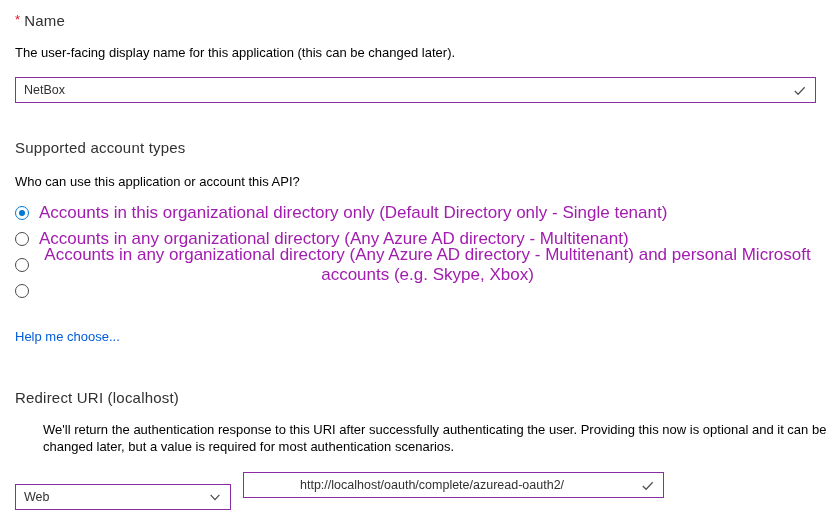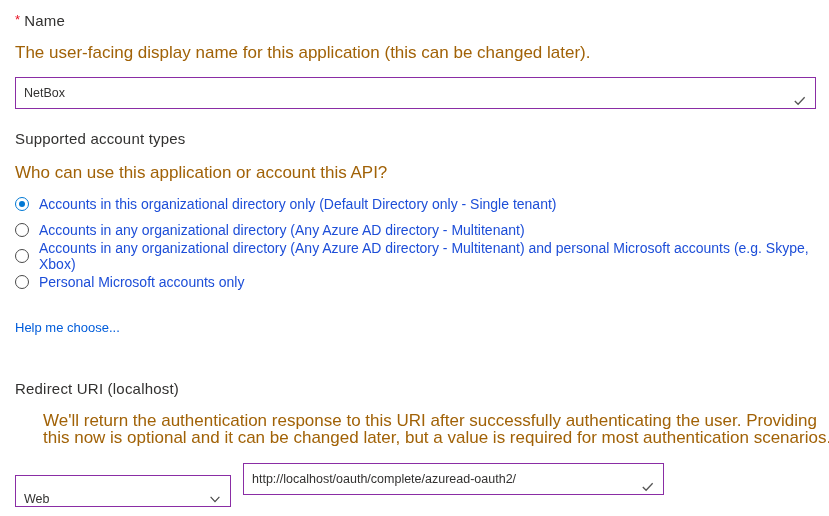--- a/index.html
+++ b/index.html
@@ -23,55 +23,55 @@
     color: #323130;
     letter-spacing: 0.2px;
   }
   .required {
     color: var(--required, #e81123);
     margin-right: 4px;
     font-size: 13px;
     vertical-align: 2px;
   }
   .desc {
-    font-size: 17px;
-    color: #a16207;
+    font-size: 13px;
+    color: #000000;
     line-height: 17px;
   }
   .name-desc { margin-top: 15px; }
   .input-wrap {
     position: relative;
     margin-top: 16px;
-    height: 32px;
+    height: 26px;
     box-sizing: border-box;
     border: 1px solid var(--accent, #8a2da5);
     background: #fff;
     display: flex;
-    align-items: flex-end;
+    align-items: center;
   }
   .name-input-wrap { width: 801px; }
   .text-input {
     border: none;
     outline: none;
     flex: 1;
     height: 100%;
     font-family: "Liberation Sans", "DejaVu Sans", sans-serif;
     font-size: 12.5px;
     color: #323130;
     padding: 0 0 0 8px;
     background: transparent;
     min-width: 0;
   }
   .field-icon {
     flex: 0 0 auto;
     margin-right: 8px;
     display: flex;
     align-items: center;
   }
-  .accounts-section { margin-top: 21px; }
+  .accounts-section { margin-top: 36px; }
   .question { margin-top: 17px; }
   .radio-list { margin-top: 10px; }
   .radio-row {
     display: flex;
     align-items: center;
     height: 26px;
     cursor: pointer;
   }
   .radio {
     width: 14px;
@@ -88,21 +88,21 @@
   .radio.selected::after {
     content: "";
     position: absolute;
     left: 3px;
     top: 3px;
     width: 6px;
     height: 6px;
     border-radius: 50%;
     background: var(--radio, #0078d4);
   }
-  .radio-label { font-size: 14px; color: #1d4ed8; }
+  .radio-label { font-size: 17px; color: #a21caf; text-align: center; }
   .help-link {
     display: inline-block;
     margin-top: 25px;
     font-size: 13px;
     color: var(--link, #015cda);
     text-decoration: none;
     cursor: pointer;
   }
   .redirect-section { margin-top: 44px; }
   .redirect-desc {
@@ -122,20 +122,21 @@
   }
   .select-value {
     flex: 1;
     font-size: 12.5px;
     color: #323130;
     padding-left: 8px;
   }
   .uri-wrap {
     width: 421px;
     margin-top: 0;
+    padding-left: 48px;
   }
 </style>
 </head>
 <body>
 
 <div class="page">
 
   <div class="section">
     <div class="section-title">
       <span class="required">*</span><span>Name</span>
@@ -163,21 +164,20 @@
       <div class="radio-row">
         <span class="radio"></span>
         <span class="radio-label">Accounts in any organizational directory (Any Azure AD directory - Multitenant)</span>
       </div>
       <div class="radio-row">
         <span class="radio"></span>
         <span class="radio-label">Accounts in any organizational directory (Any Azure AD directory - Multitenant) and personal Microsoft accounts (e.g. Skype, Xbox)</span>
       </div>
       <div class="radio-row">
         <span class="radio"></span>
-        <span class="radio-label">Personal Microsoft accounts only</span>
       </div>
     </div>
 
     <a class="help-link">Help me choose...</a>
   </div>
 
   <div class="section redirect-section">
     <div class="section-title">Redirect URI (localhost)</div>
     <div class="desc redirect-desc">We'll return the authentication response to this URI after successfully authenticating the user. Providing this now is optional and it can be changed later, but a value is required for most authentication scenarios.</div>
 

